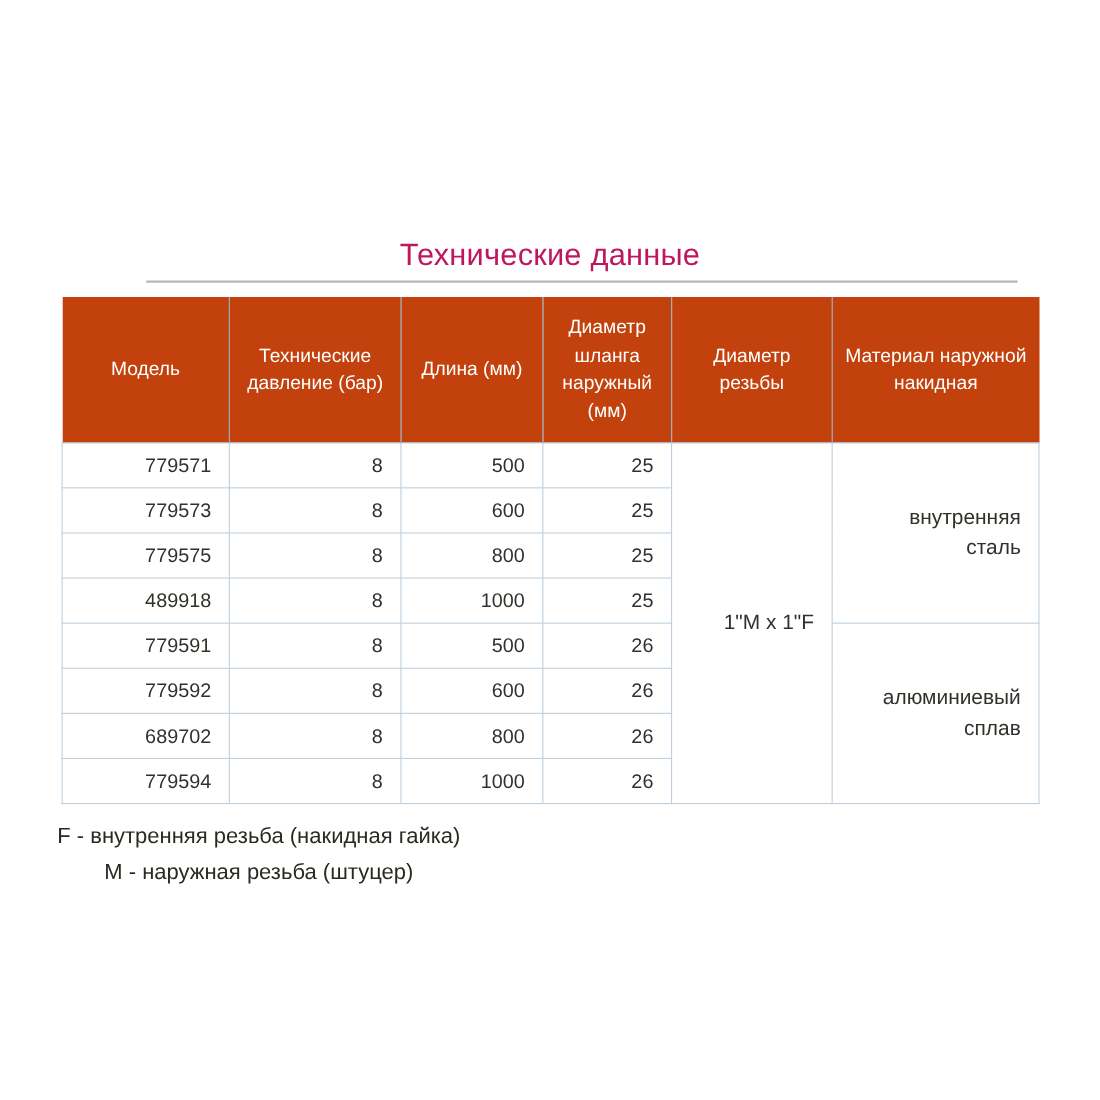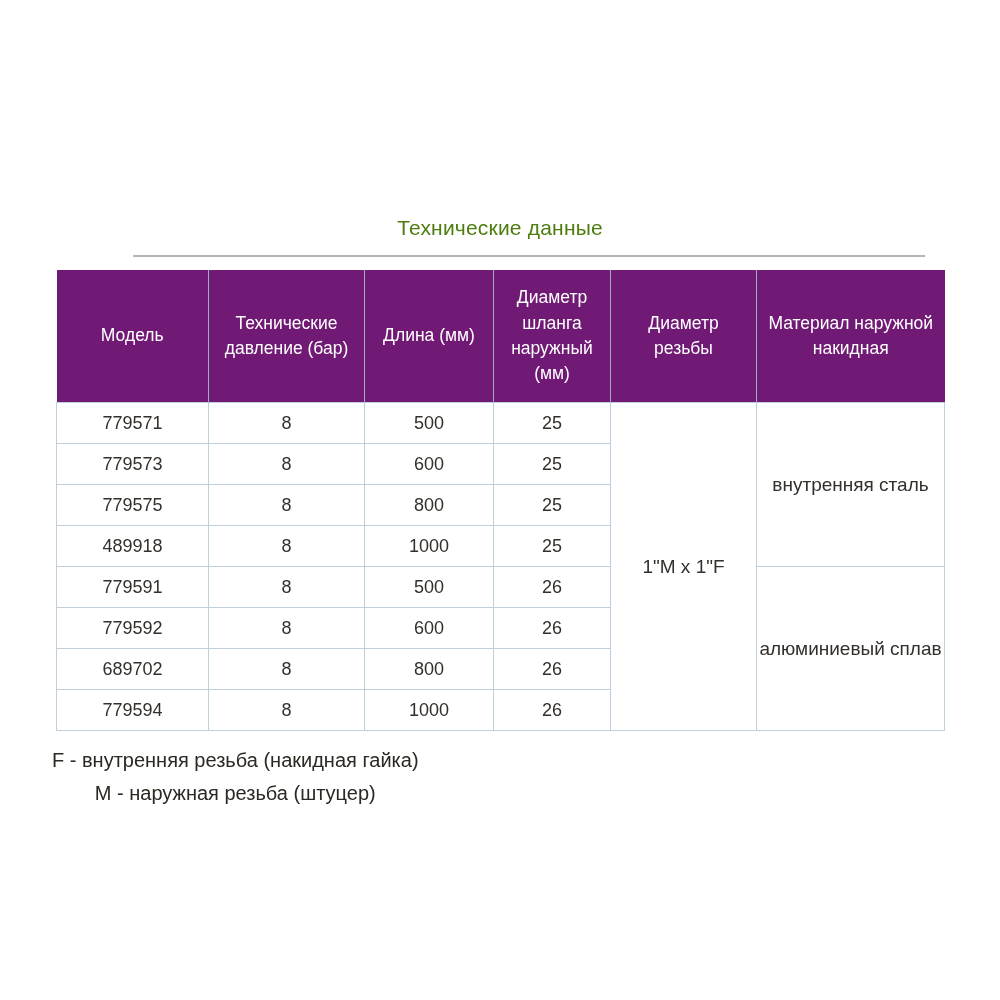--- a/index.html
+++ b/index.html
@@ -14,64 +14,64 @@
     background: #ffffff;
     font-family: "Liberation Sans", sans-serif;
     overflow: hidden;
   }
   .title {
     position: absolute;
     top: 216px;
     left: 0;
     width: 1000px;
     text-align: center;
-    font-size: 21px;
-    color: #4d7c0f;
+    font-size: 28px;
+    color: #be185d;
     letter-spacing: 0.2px;
   }
   .title-rule {
     position: absolute;
     top: 255px;
     left: 133px;
     width: 792px;
     height: 0;
     border-top: 2px solid #b4b4b4;
   }
   table.spec-table {
     position: absolute;
     top: 270px;
     left: 56px;
     width: 888px;
     border-collapse: collapse;
     table-layout: fixed;
   }
   .spec-table th {
-    background: #701a75;
+    background: #c2410c;
     color: #ffffff;
     font-weight: normal;
     font-size: 17.5px;
     line-height: 1.45;
     height: 132px;
     vertical-align: middle;
     text-align: center;
     padding: 0 6px;
     border-left: 1px solid #9cafc8;
   }
   .spec-table th:first-child {
     border-left: none;
   }
   .spec-table td {
     border: 1px solid #bfcfdc;
-    text-align: center;
+    text-align: right;
     vertical-align: middle;
     font-size: 18px;
     color: #33302b;
     height: 40px;
     line-height: 1.45;
-    padding: 0 0;
+    padding: 0 16px;
     background: #ffffff;
   }
   .spec-table td.merged {
     font-size: 19px;
   }
   .footnotes {
     position: absolute;
     top: 744px;
     left: 52px;
     display: inline-block;

